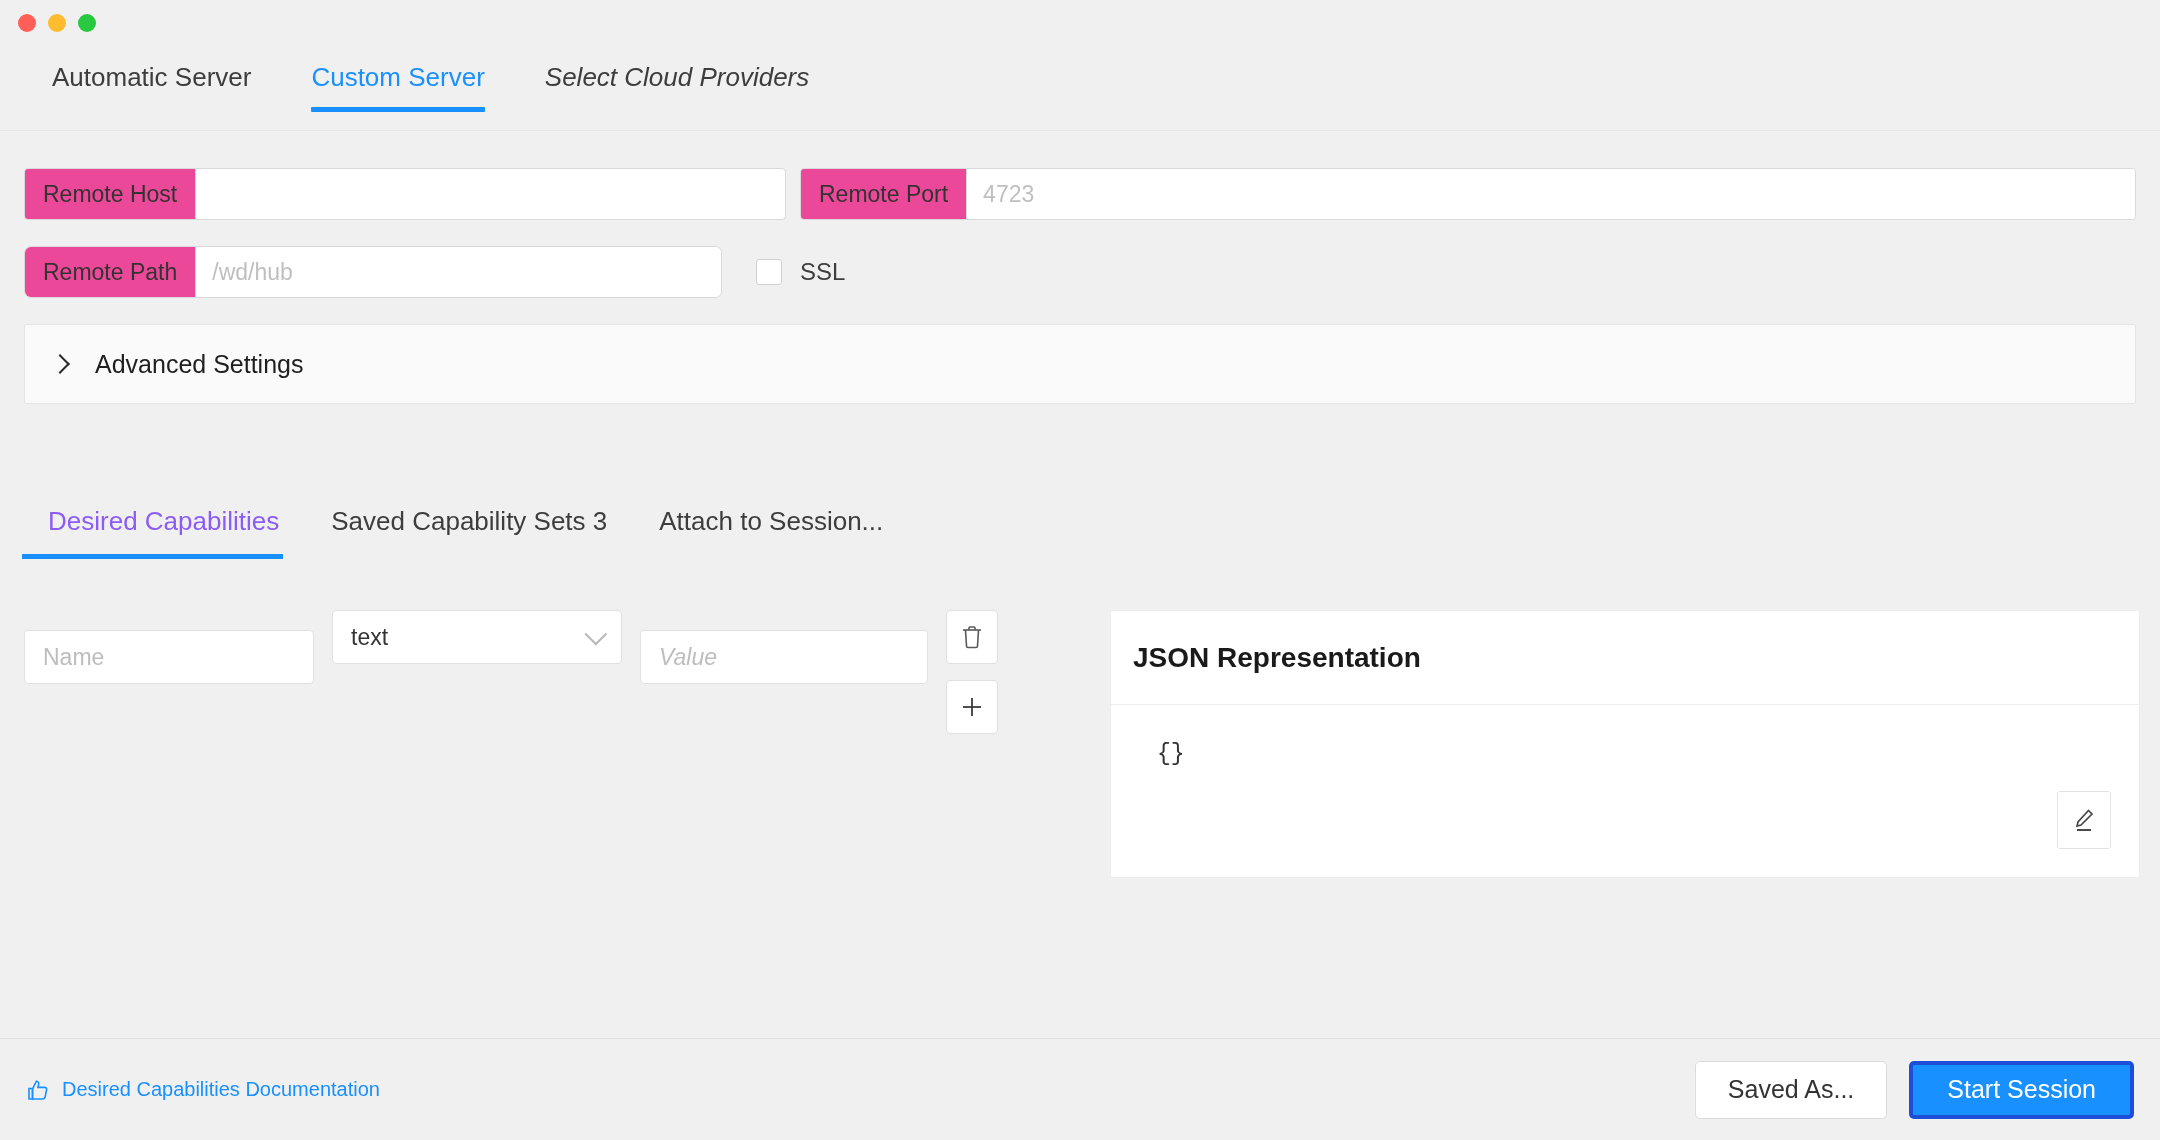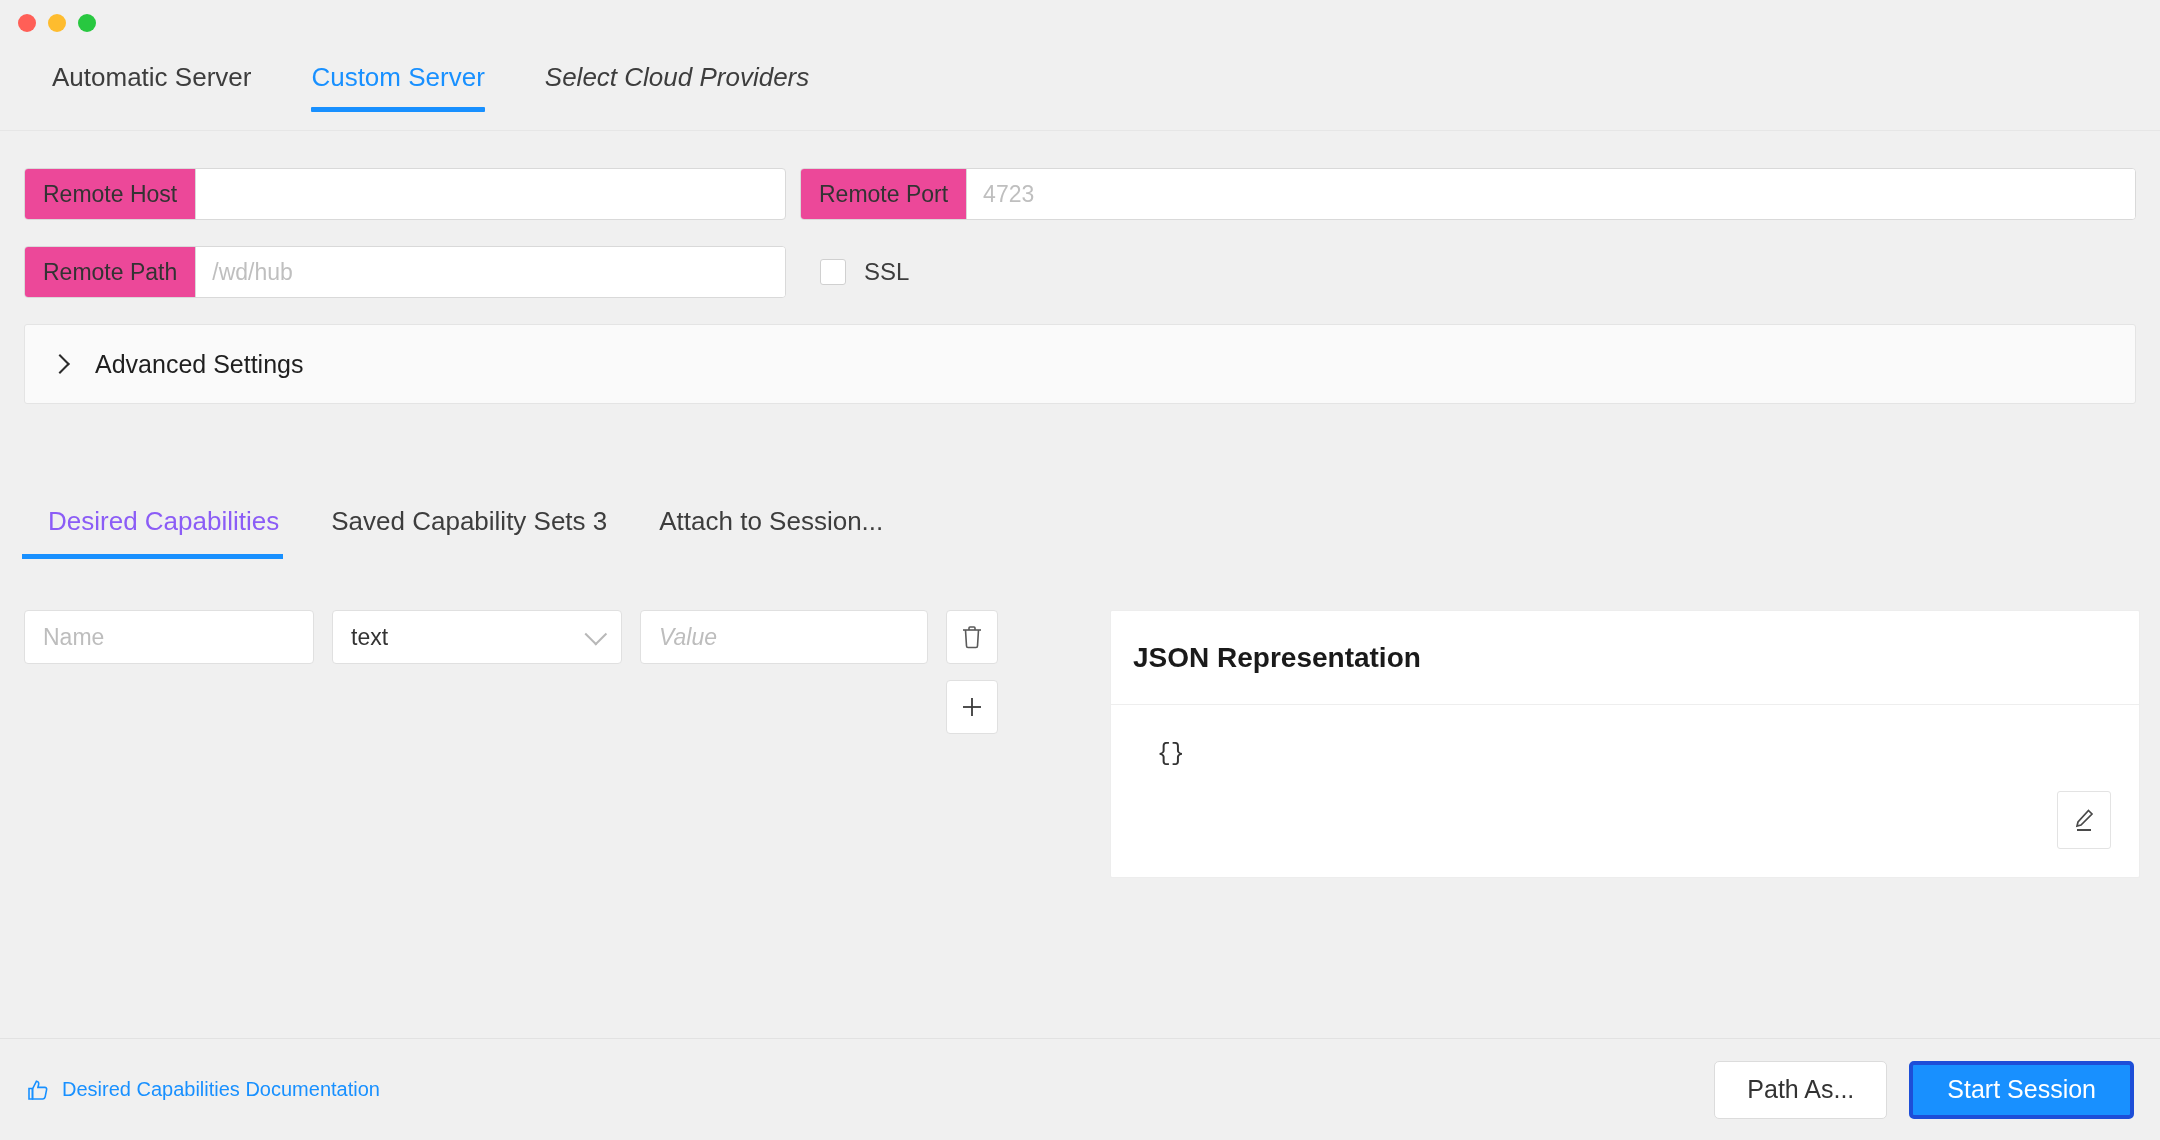--- a/index.html
+++ b/index.html
@@ -129,21 +129,21 @@
     font-family: "Liberation Sans", sans-serif;
     font-size: 23px;
     color: #333;
     padding: 0 16px;
     min-width: 0;
   }
   .field::placeholder { color: #bfbfbf; }
 
   .grp-host { width: 762px; }
   .grp-port { flex: 1; margin-left: 14px; }
-  .grp-path { width: 762px; }
+  .grp-path { width: 698px; border-radius: 7px; }
 
   .ssl-wrap {
     display: flex;
     align-items: center;
     margin-left: 34px;
   }
   .checkbox {
     width: 26px; height: 26px;
     border: 1px solid #d0d0d0;
     border-radius: 3px;
@@ -227,20 +227,21 @@
   .cap-input {
     height: 54px;
     border: 1px solid #e0e0e0;
     border-radius: 4px;
     background: #fff;
     font-family: "Liberation Sans", sans-serif;
     font-size: 23px;
     color: #333;
     padding: 0 18px;
     outline: none;
+    margin-top: 20px;
   }
   .cap-input::placeholder { color: #bdbdbd; }
   .cap-name  { width: 290px; }
   .cap-value { width: 288px; font-style: italic; }
 
   .cap-select {
     position: relative;
     width: 290px;
     height: 54px;
     border: 1px solid #e0e0e0;
@@ -490,17 +491,17 @@
     <a class="doc-link">
       <svg width="24" height="24" viewBox="0 0 24 24" fill="none" stroke="#1890ff" stroke-width="1.6">
         <path d="M3 10.5 H6.5 V21 H3 Z"></path>
         <path d="M6.5 11 L10.5 3.2 C12.4 3.4 13 4.8 12.6 6.6 L11.9 9.4 H18.8 C20.1 9.4 20.9 10.4 20.6 11.7 L19.2 18.6 C18.9 20.1 18 21 16.6 21 H6.5 Z"></path>
       </svg>
       <span>Desired Capabilities Documentation</span>
     </a>
 
     <div class="footer-spacer"></div>
 
-    <button class="btn btn-default">Path As...</button>
+    <button class="btn btn-default">Saved As...</button>
     <button class="btn btn-primary">Start Session</button>
   </div>
 
 </div>
 
 </body></html>

